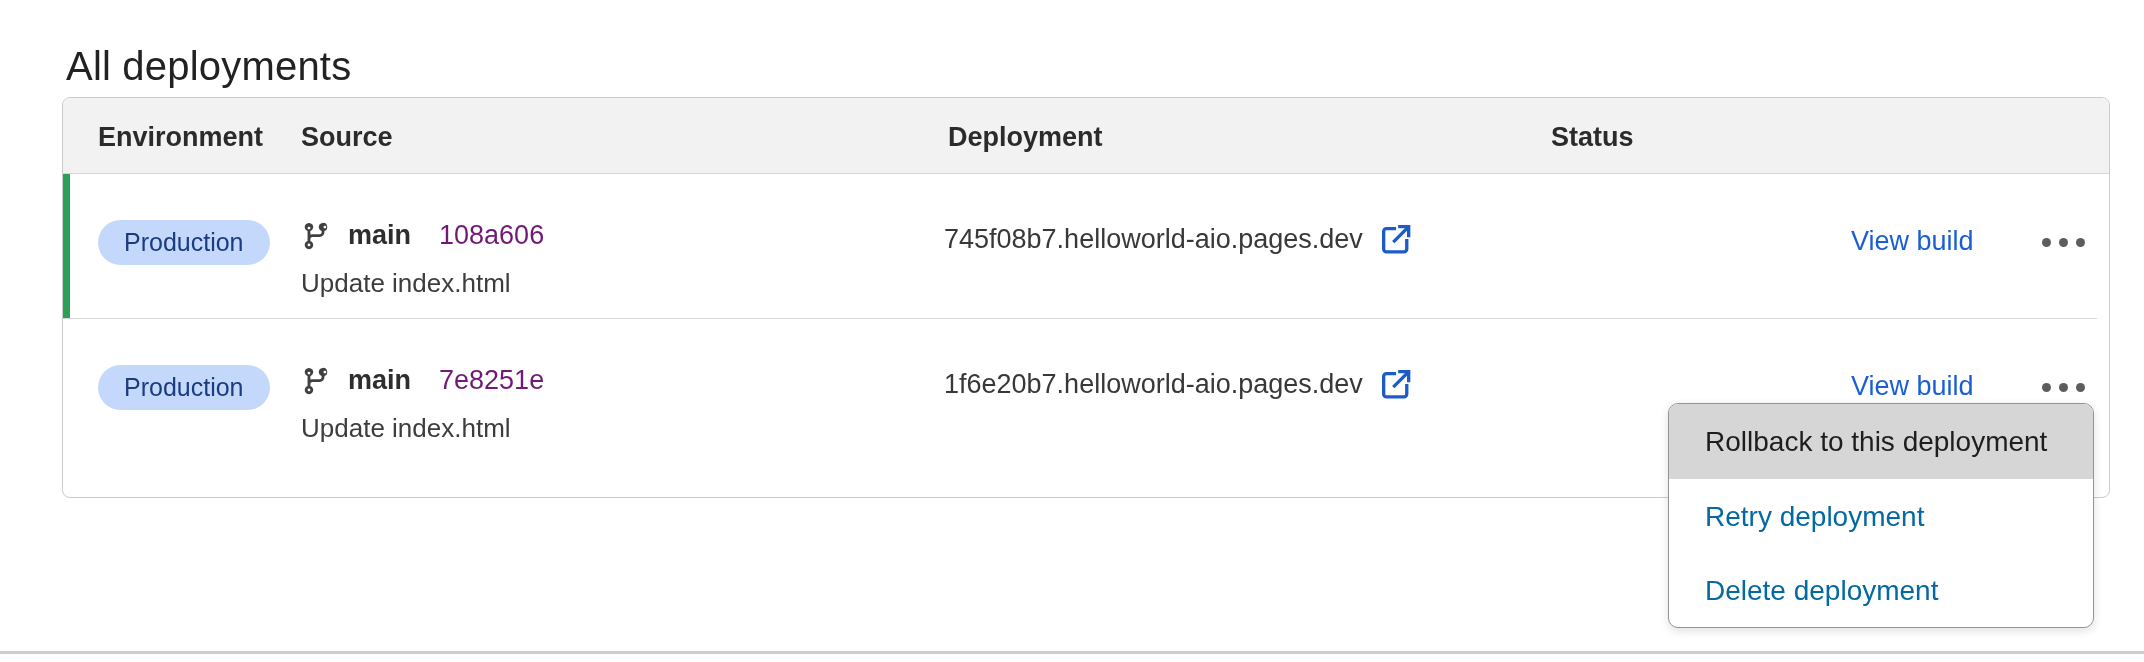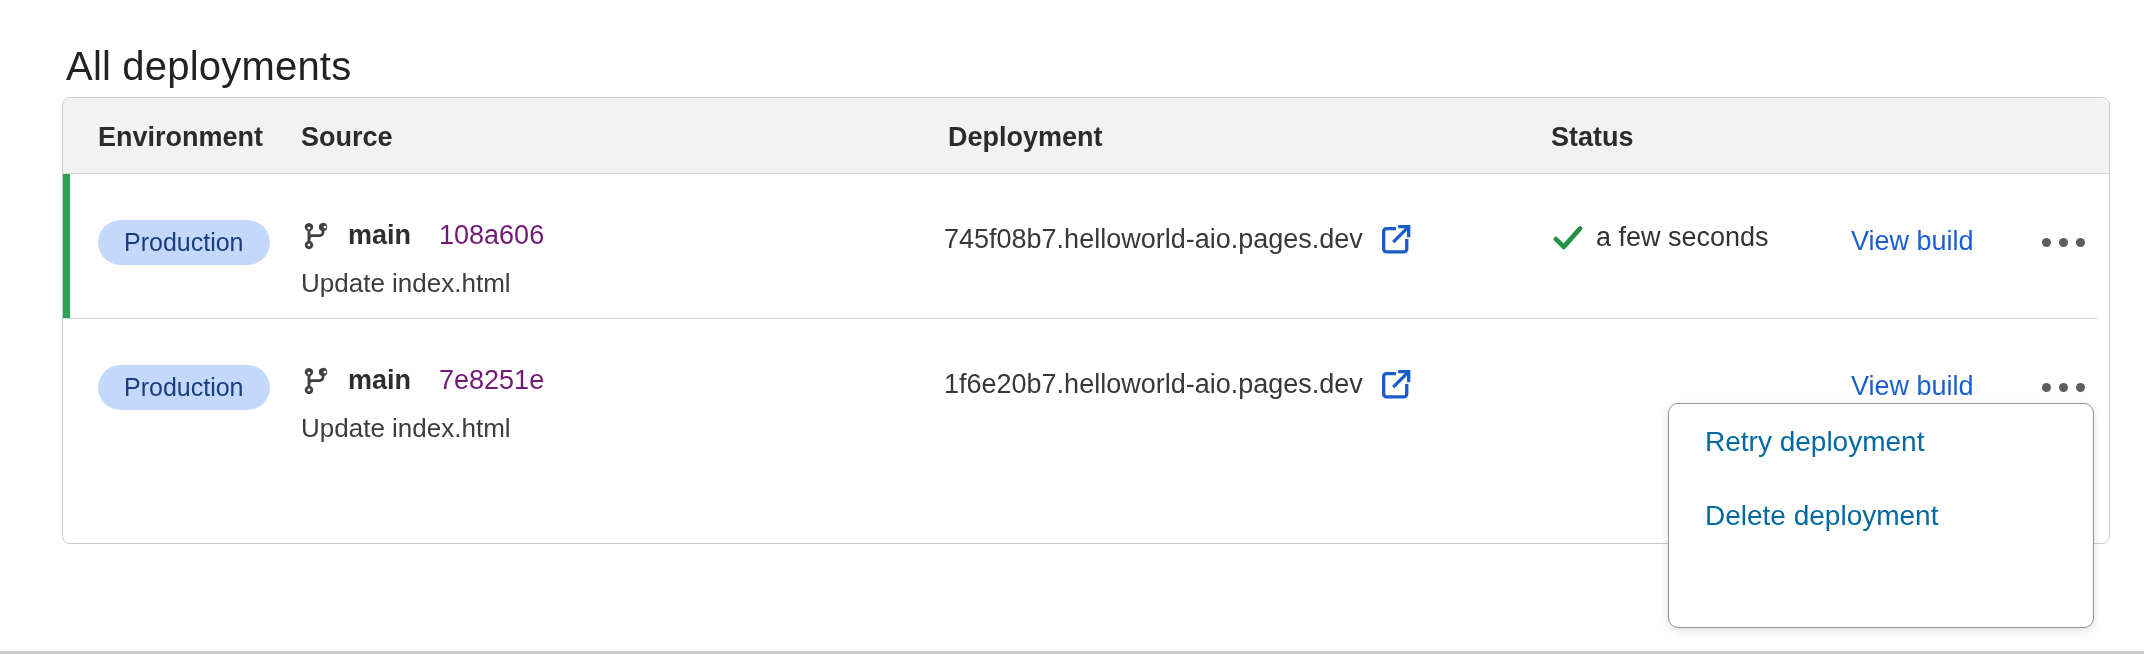--- a/index.html
+++ b/index.html
@@ -2,21 +2,21 @@
 <html><head>
 <meta charset="utf-8">
 <style>
   * { margin:0; padding:0; box-sizing:border-box; }
   html,body { width:2144px; height:662px; background:#ffffff;
     font-family:"Liberation Sans", sans-serif; color:#2f2f2f; overflow:hidden; position:relative; }
 
   .page-title { position:absolute; left:66px; top:44px; font-size:40px; font-weight:500; color:#222; letter-spacing:.2px; }
 
   
-  .card { position:absolute; left:62px; top:97px; width:2048px; height:447px;
+  .card { position:absolute; left:62px; top:97px; width:2048px; height:401px;
     border:1px solid #cbcbcb; border-radius:8px; background:#fff; }
   .thead { position:absolute; left:0; top:0; right:0; height:76px; background:#f2f2f2;
     border-bottom:1px solid #d6d6d6; border-radius:7px 7px 0 0; }
   .th { position:absolute; top:24px; font-size:27px; font-weight:600; color:#2b2b2b; }
   .th-env    { left:35px; }
   .th-source { left:238px; }
   .th-deploy { left:885px; }
   .th-status { left:1488px; }
 
   .row { position:absolute; left:0; right:12px; }
@@ -97,30 +97,20 @@
         <span class="ext-link">
           <svg viewBox="0 0 24 24" width="38" height="38" fill="none" stroke="#1b5cc8" stroke-width="2.1" stroke-linecap="square">
             <path d="M11 5.5H6A1.8 1.8 0 0 0 4.2 7.3v11A1.8 1.8 0 0 0 6 20.1h11a1.8 1.8 0 0 0 1.8-1.8V13"></path>
             <path d="M14.4 4.2H20v5.6"></path>
             <path d="M19.6 4.6 11 13.2"></path>
           </svg>
         </span>
       </div>
     </div>
 
-    <div class="cell-status">
-      <div class="status-line">
-        <span style="display:inline-flex;">
-          <svg viewBox="0 0 24 24" width="34" height="34" fill="none" stroke="#259247" stroke-width="3.4" stroke-linecap="round" stroke-linejoin="round">
-              <path d="M3.5 13.5 9 19 20.5 6"></path>
-            </svg>
-        </span>
-        <span class="status-time">a few seconds</span>
-      </div>
-    </div>
 
     <a class="view-build">View build</a>
     <button class="more-btn">
       <span class="dot"></span>
       <span class="dot"></span>
       <span class="dot"></span>
     </button>
   </div>
 
   <div class="row row-1">
@@ -156,17 +146,18 @@
     <a class="view-build">View build</a>
     <button class="more-btn">
       <span class="dot"></span>
       <span class="dot"></span>
       <span class="dot"></span>
     </button>
   </div>
 </div>
 
 <div class="menu">
+  <button class="menu-item menu-item-0">Rollback to this deployment</button>
   <button class="menu-item menu-item-1">Retry deployment</button>
   <button class="menu-item menu-item-2">Delete deployment</button>
 </div>
 
 <div class="page-divider"></div>
 
 </body></html>

